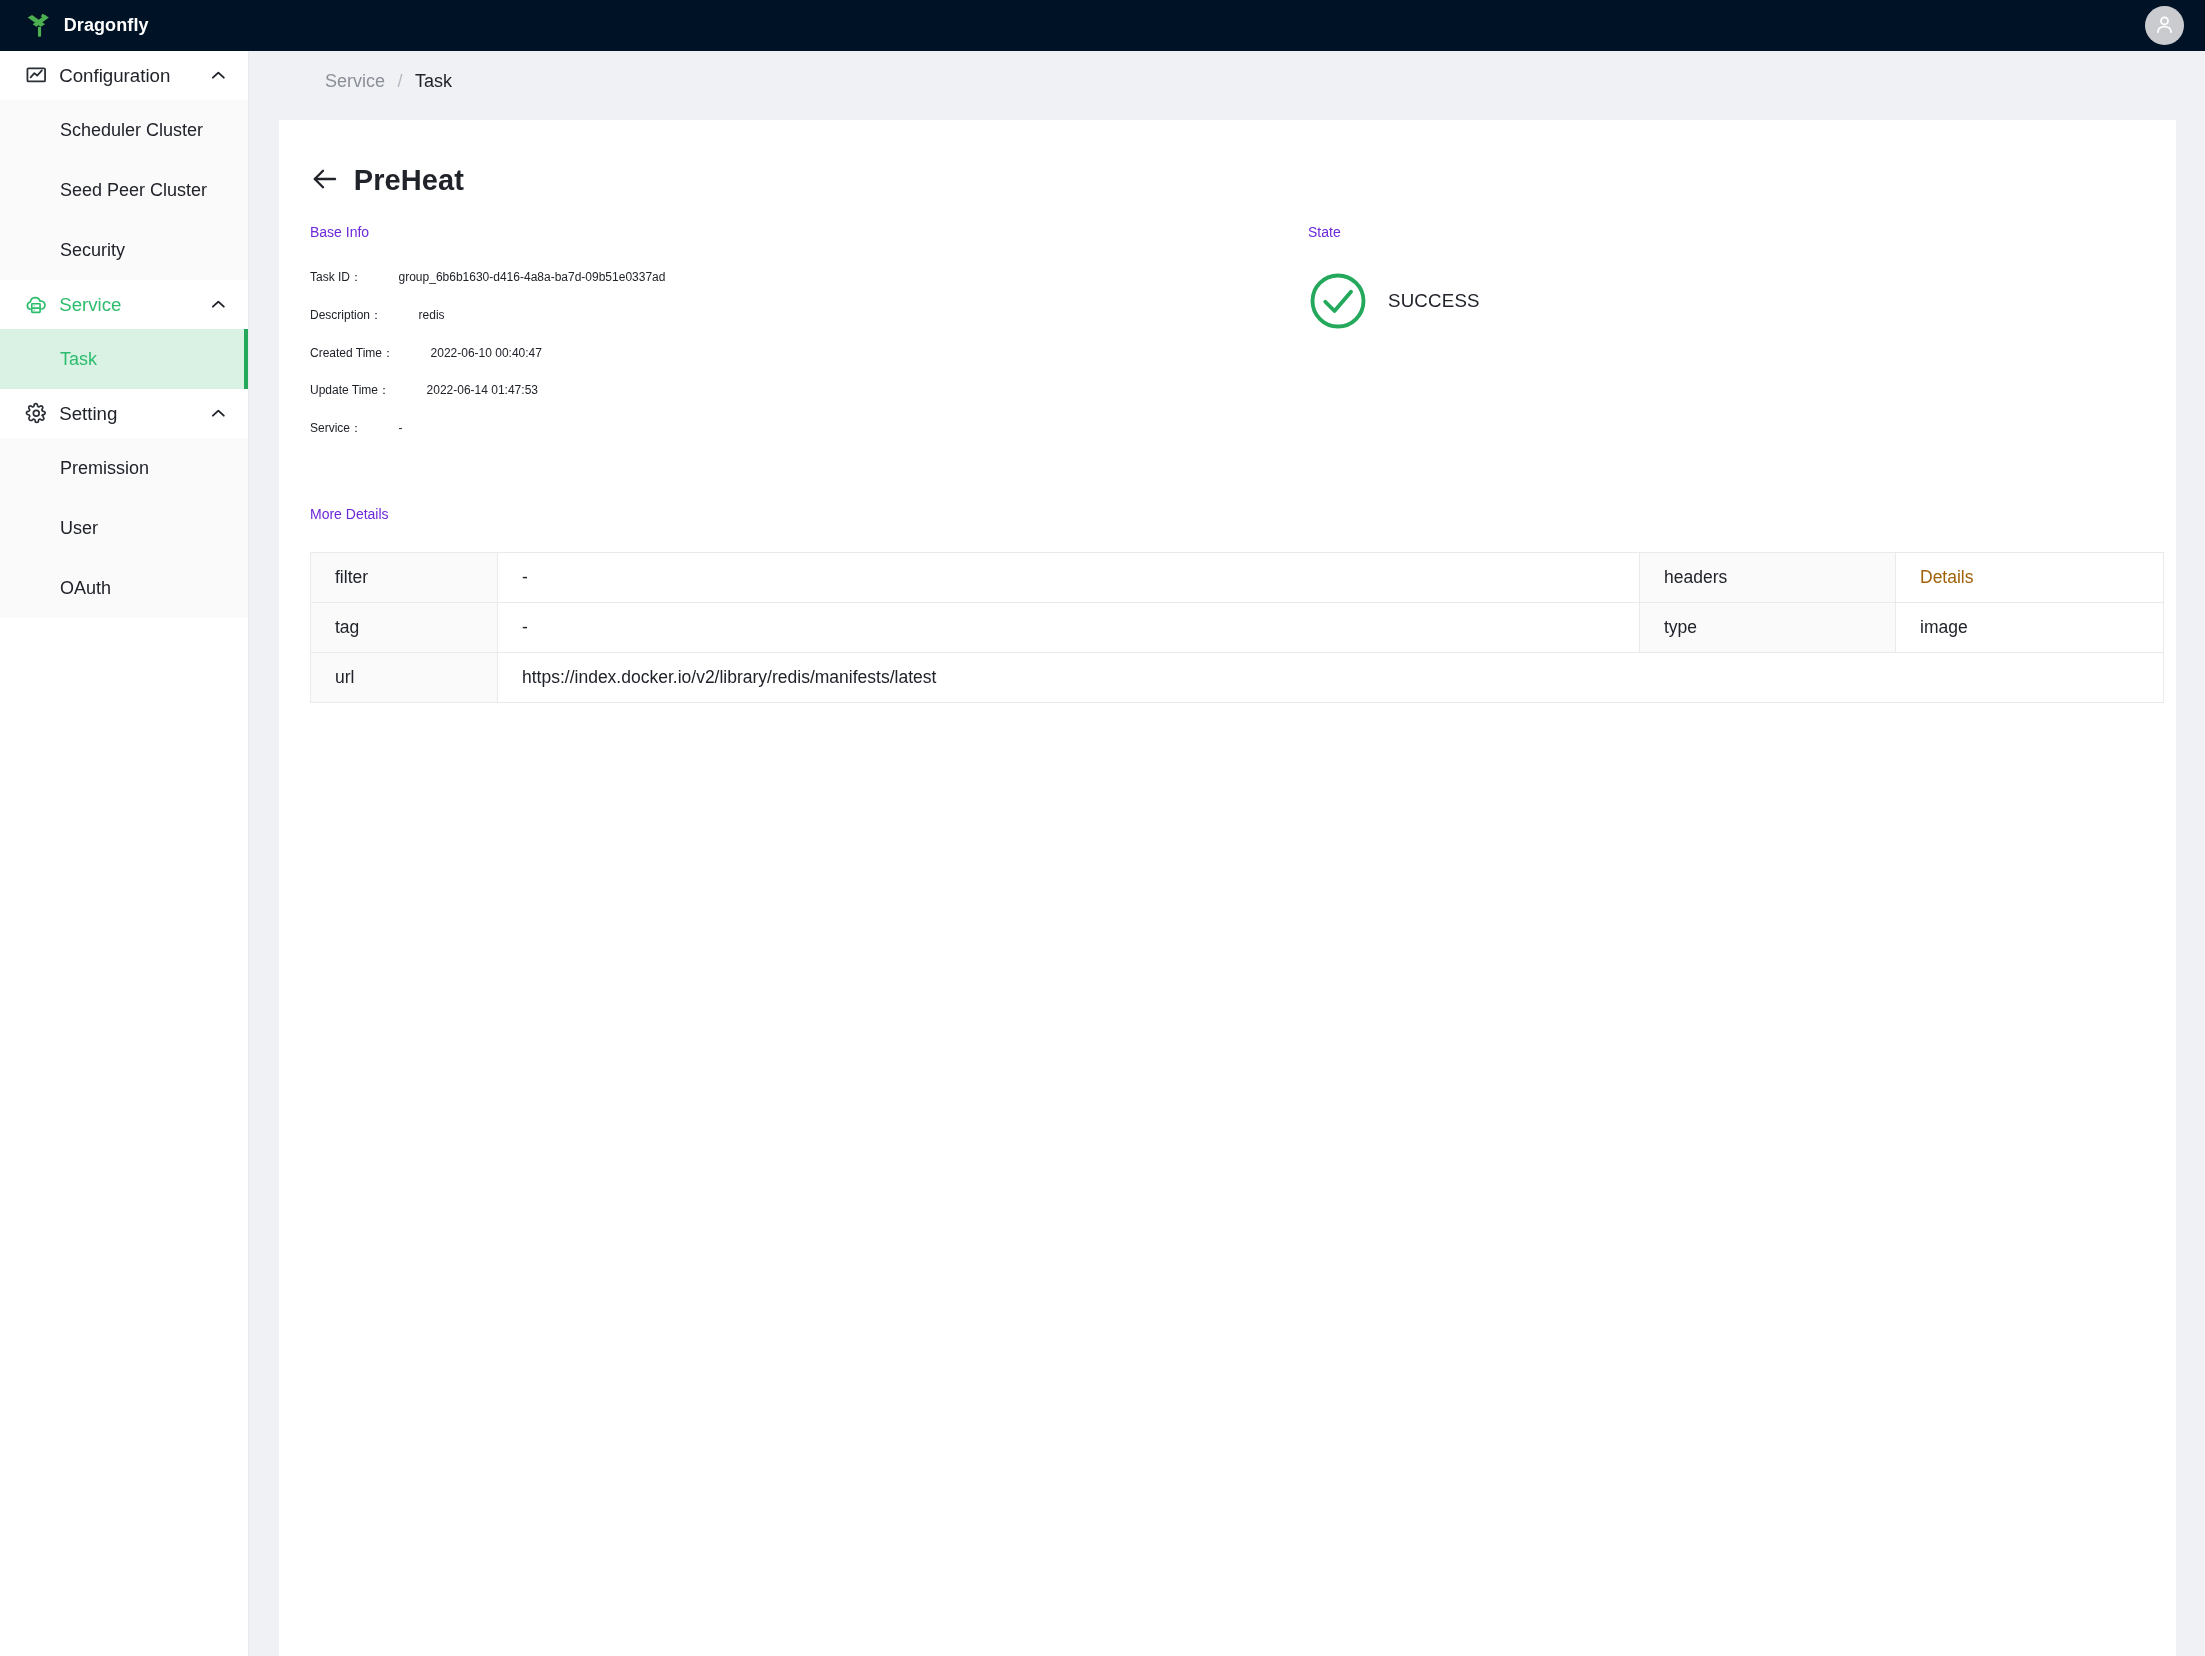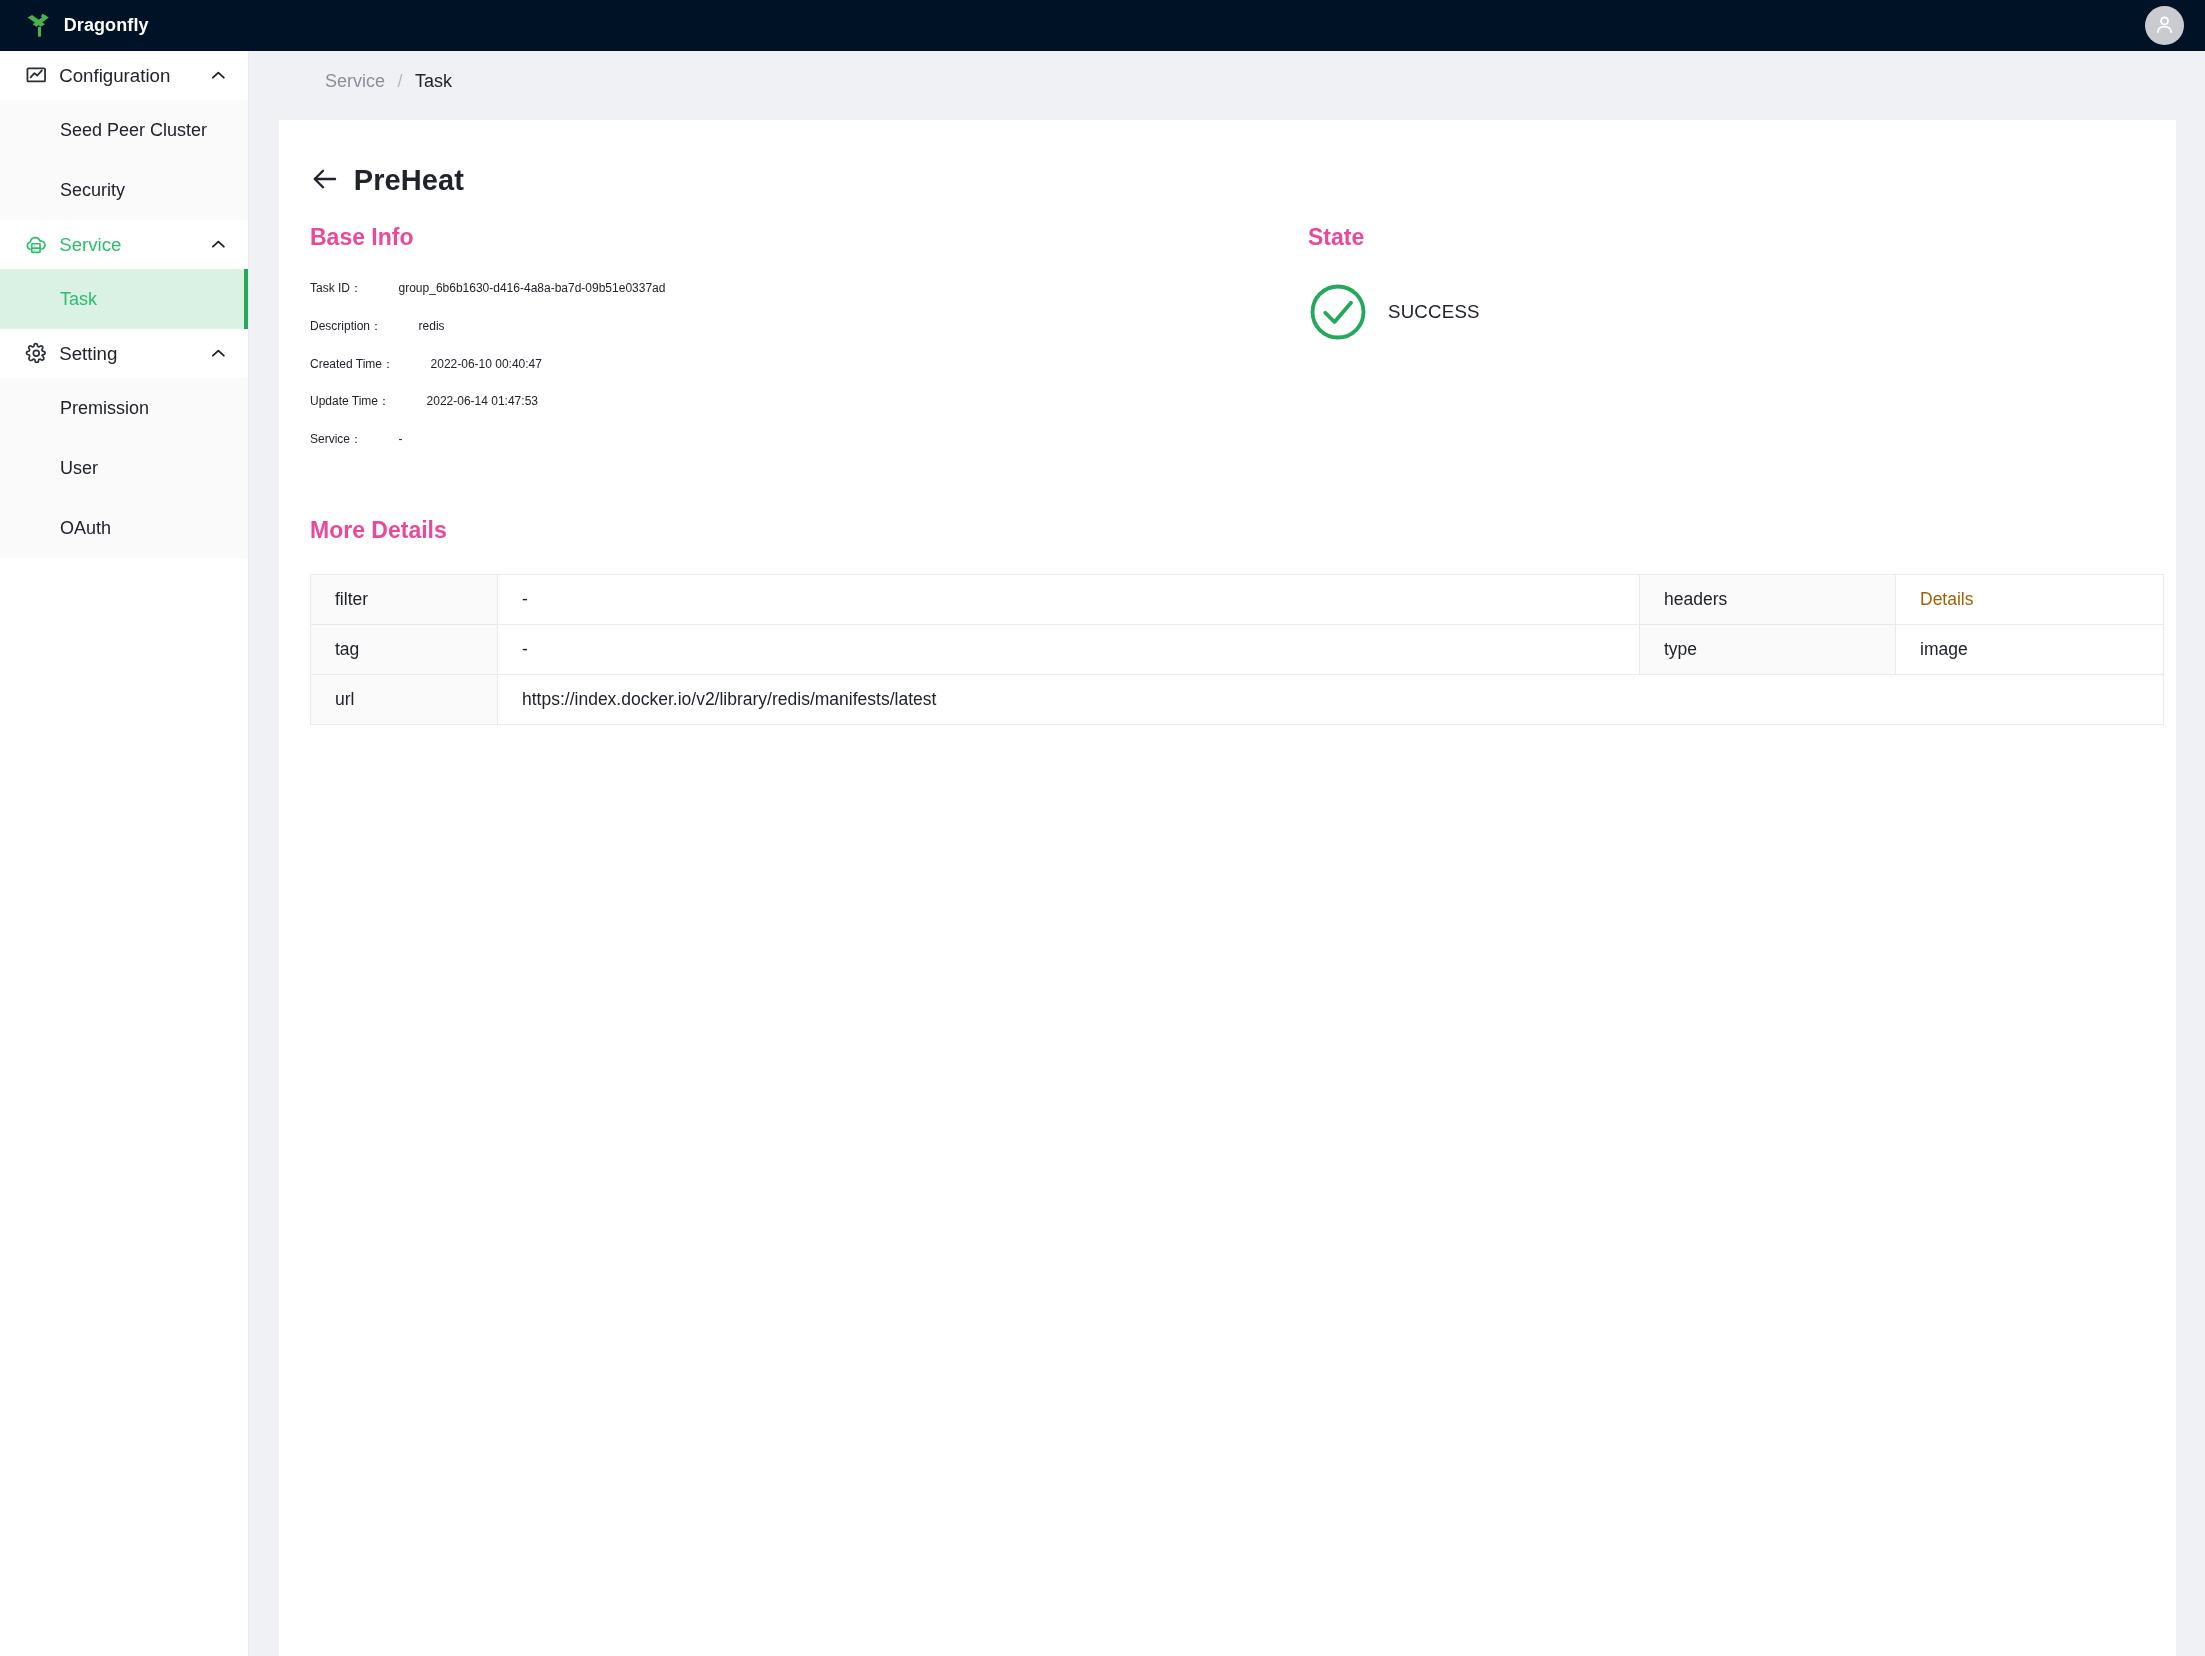--- a/index.html
+++ b/index.html
@@ -100,21 +100,21 @@
   .page-title {
     font-size: 29px; font-weight: 700; color: #20232a;
     margin-left: 13.7px; letter-spacing: 0.1px;
   }
 
   .two-col { display: flex; margin: 27.4px 0 0 0; }
   .col-left { width: 917px; padding-left: 31px; }
   .col-right { flex: 1 1 auto; padding-left: 112px; }
 
   .section-title {
-    font-size: 23px; font-weight: 700; color: #ec4899;
+    font-size: 14px; font-weight: 400; color: #6d28d9;
   }
   .info-list { margin-top: 29px; }
   .info-row {
     display: flex; align-items: baseline;
     font-size: 12px; color: #20232a; margin-bottom: 20.6px;
     white-space: nowrap;
     gap: 29px;
   }
   .info-label { color: #20232a; }
   .info-value { color: #20232a; margin-left: 7.5px; }
@@ -192,20 +192,23 @@
         </svg>
       </span>
       <span class="glabel">Configuration</span>
       <span class="chev">
         <svg width="18.7" height="18.7" viewBox="0 0 24 24" fill="none" stroke="#20232a" stroke-width="2.4" stroke-linecap="round" stroke-linejoin="round">
           <polyline points="5,15 12,8.5 19,15"></polyline>
         </svg>
       </span>
     </div>
     <div class="nav-sub">
+      <div class="nav-item">
+        <span>Scheduler Cluster</span>
+      </div>
       <div class="nav-item">
         <span>Seed Peer Cluster</span>
       </div>
       <div class="nav-item">
         <span>Security</span>
       </div>
     </div>
 
     <div class="nav-group-header active">
       <span class="gicon">

